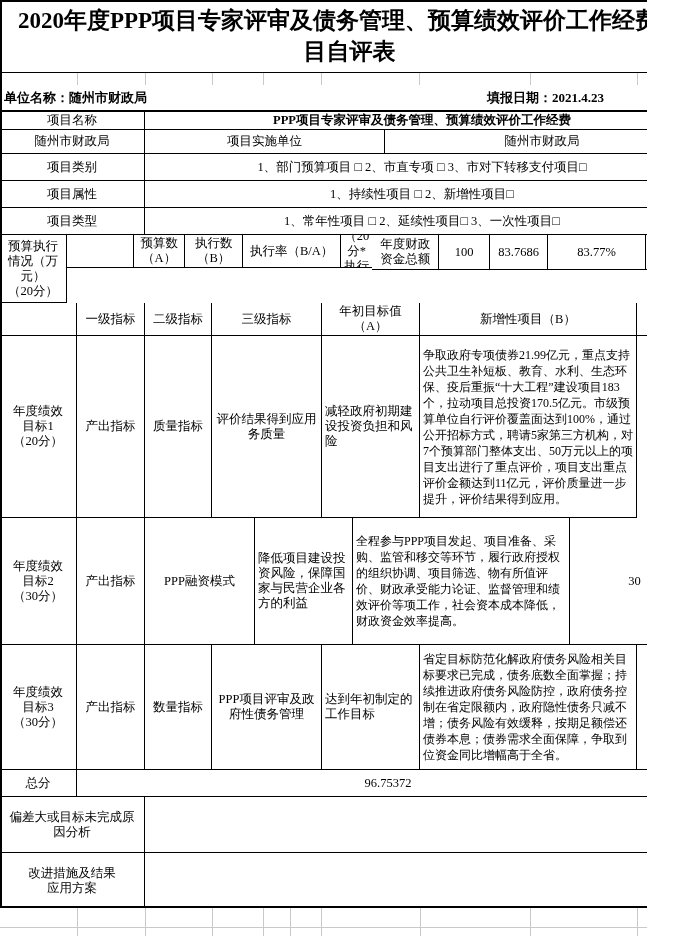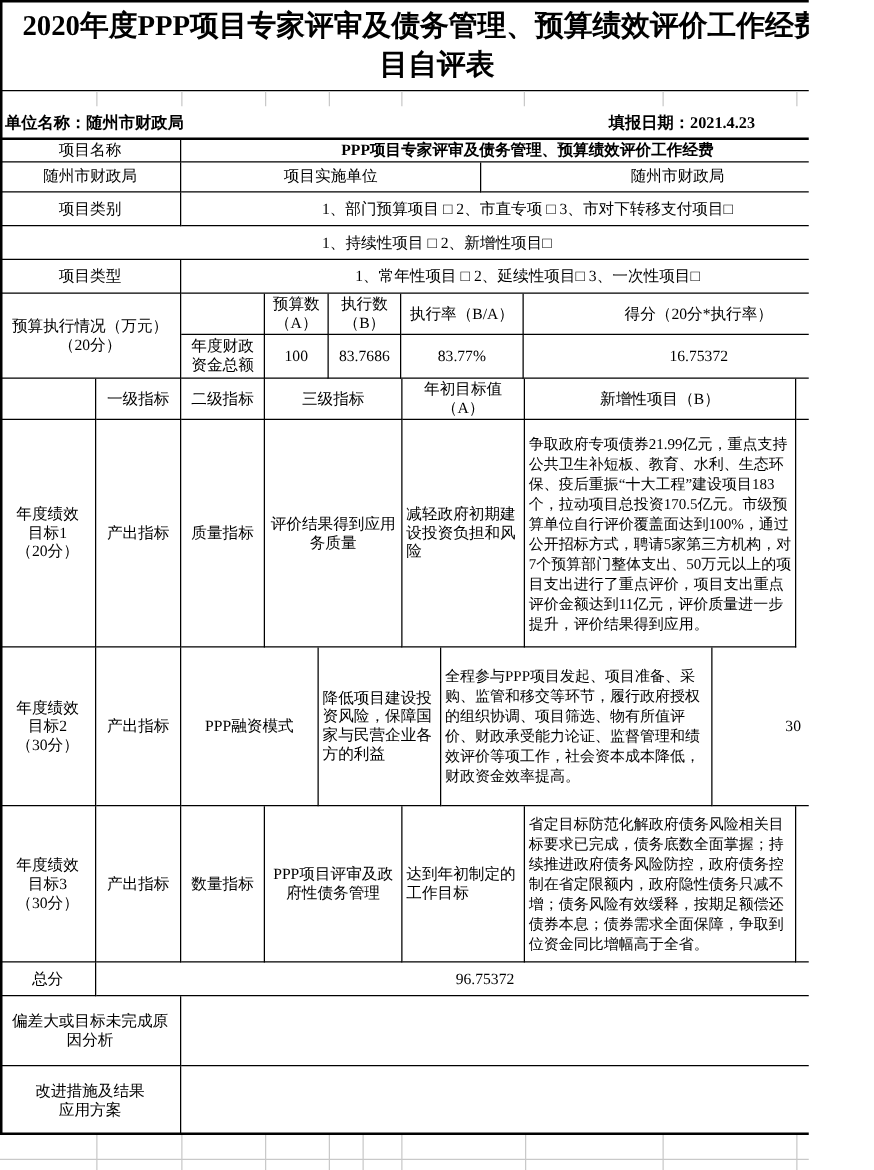--- a/index.html
+++ b/index.html
@@ -25,21 +25,21 @@
   .row{display:flex;width:100%;}
   .c{box-sizing:border-box;border-right:1px solid #000;border-bottom:1px solid #000;
      display:flex;align-items:center;justify-content:center;text-align:center;
      font-size:12.5px;line-height:15px;padding:1px 3px;overflow:hidden;}
   .c.last{border-right:none;}
   .c.noB{border-bottom:none;}
   .c.left{justify-content:flex-start;text-align:left;}
   .pre{white-space:pre-line;}
   .para{font-size:12px;line-height:16px;}
   .bold{font-weight:bold;}
-  .col{display:flex;flex-direction:column;box-sizing:border-box;}
+  .col{display:flex;flex-direction:row;box-sizing:border-box;}
   
   #below-grid{left:0;top:908px;width:699px;height:28px;}
   #pagebreak-line{position:absolute;left:693px;top:0;width:0;height:28px;border-left:1px dashed #444;}
 </style>
 </head>
 <body>
 
 <div id="stage">
 
   <div class="abs" id="title-block">
@@ -74,20 +74,21 @@
       <div class="c" style="width:240px">项目实施单位</div>
       <div class="c last" style="flex:1">随州市财政局</div>
     </div>
 
     <div class="row" style="height:27px">
       <div class="c" style="width:145px">项目类别</div>
       <div class="c last" style="flex:1">1、部门预算项目 □ 2、市直专项 □ 3、市对下转移支付项目□</div>
     </div>
 
     <div class="row" style="height:27px">
+      <div class="c" style="width:145px">项目属性</div>
       <div class="c last" style="flex:1">1、持续性项目 □  2、新增性项目□</div>
     </div>
 
     <div class="row" style="height:27px">
       <div class="c" style="width:145px">项目类型</div>
       <div class="c last" style="flex:1">1、常年性项目 □ 2、延续性项目□  3、一次性项目□</div>
     </div>
 
     <div class="row" style="height:68px">
       <div class="c pre" style="width:145px">预算执行情况（万元）

